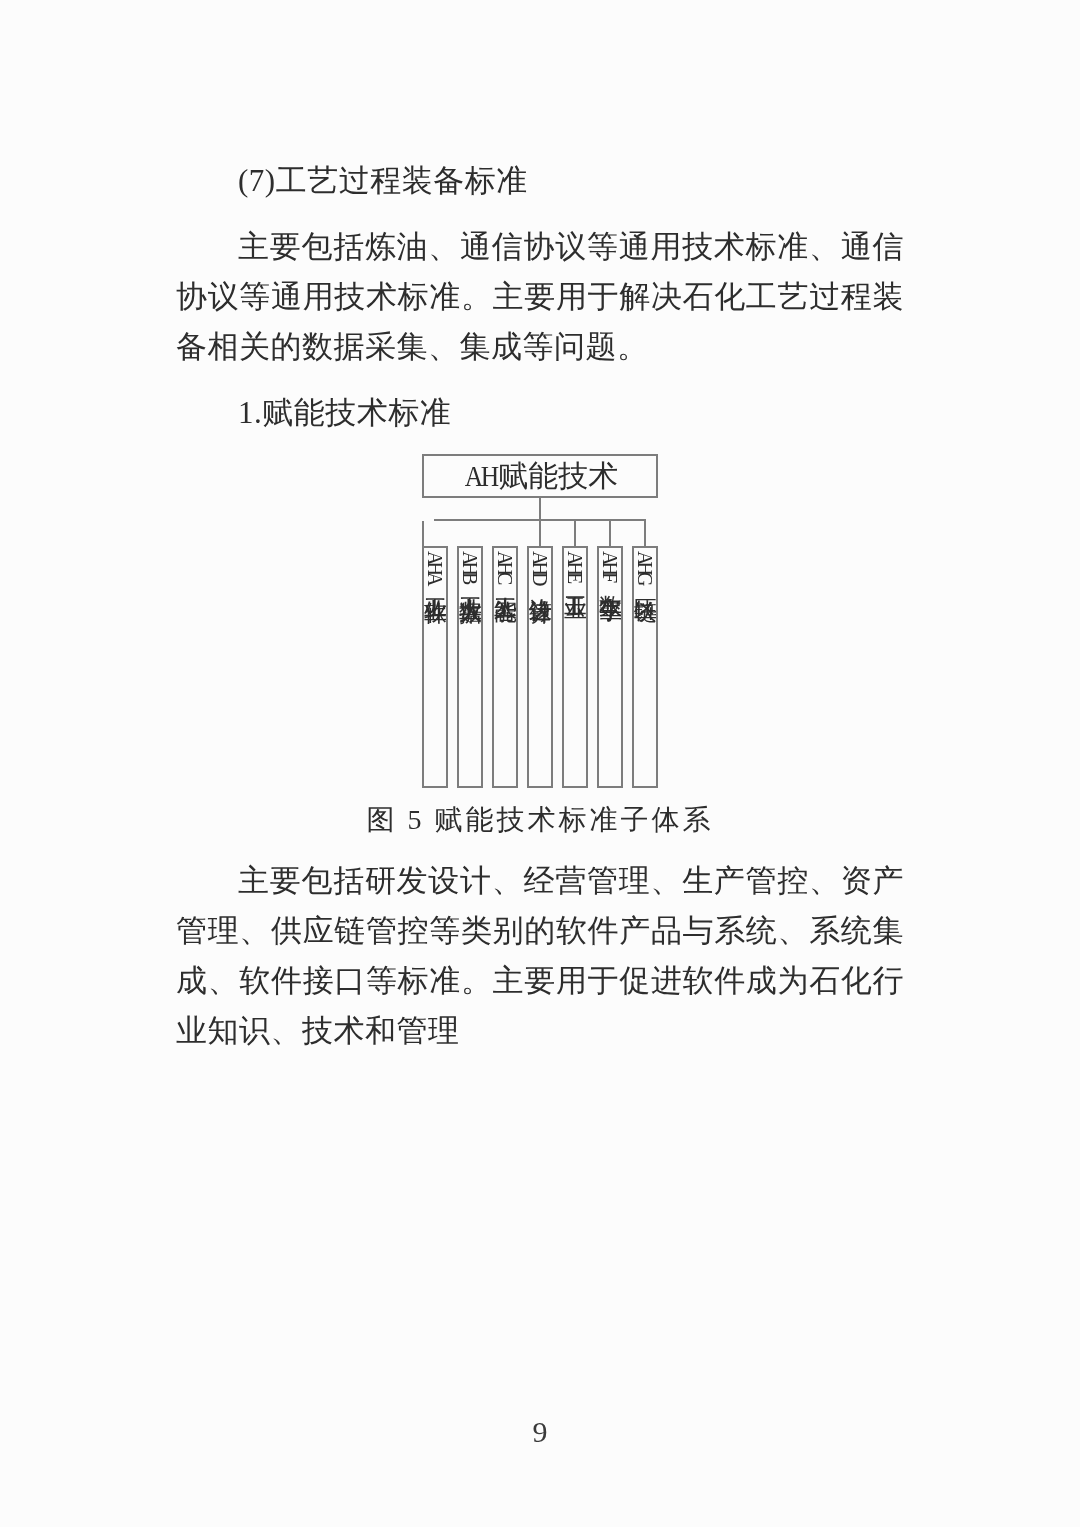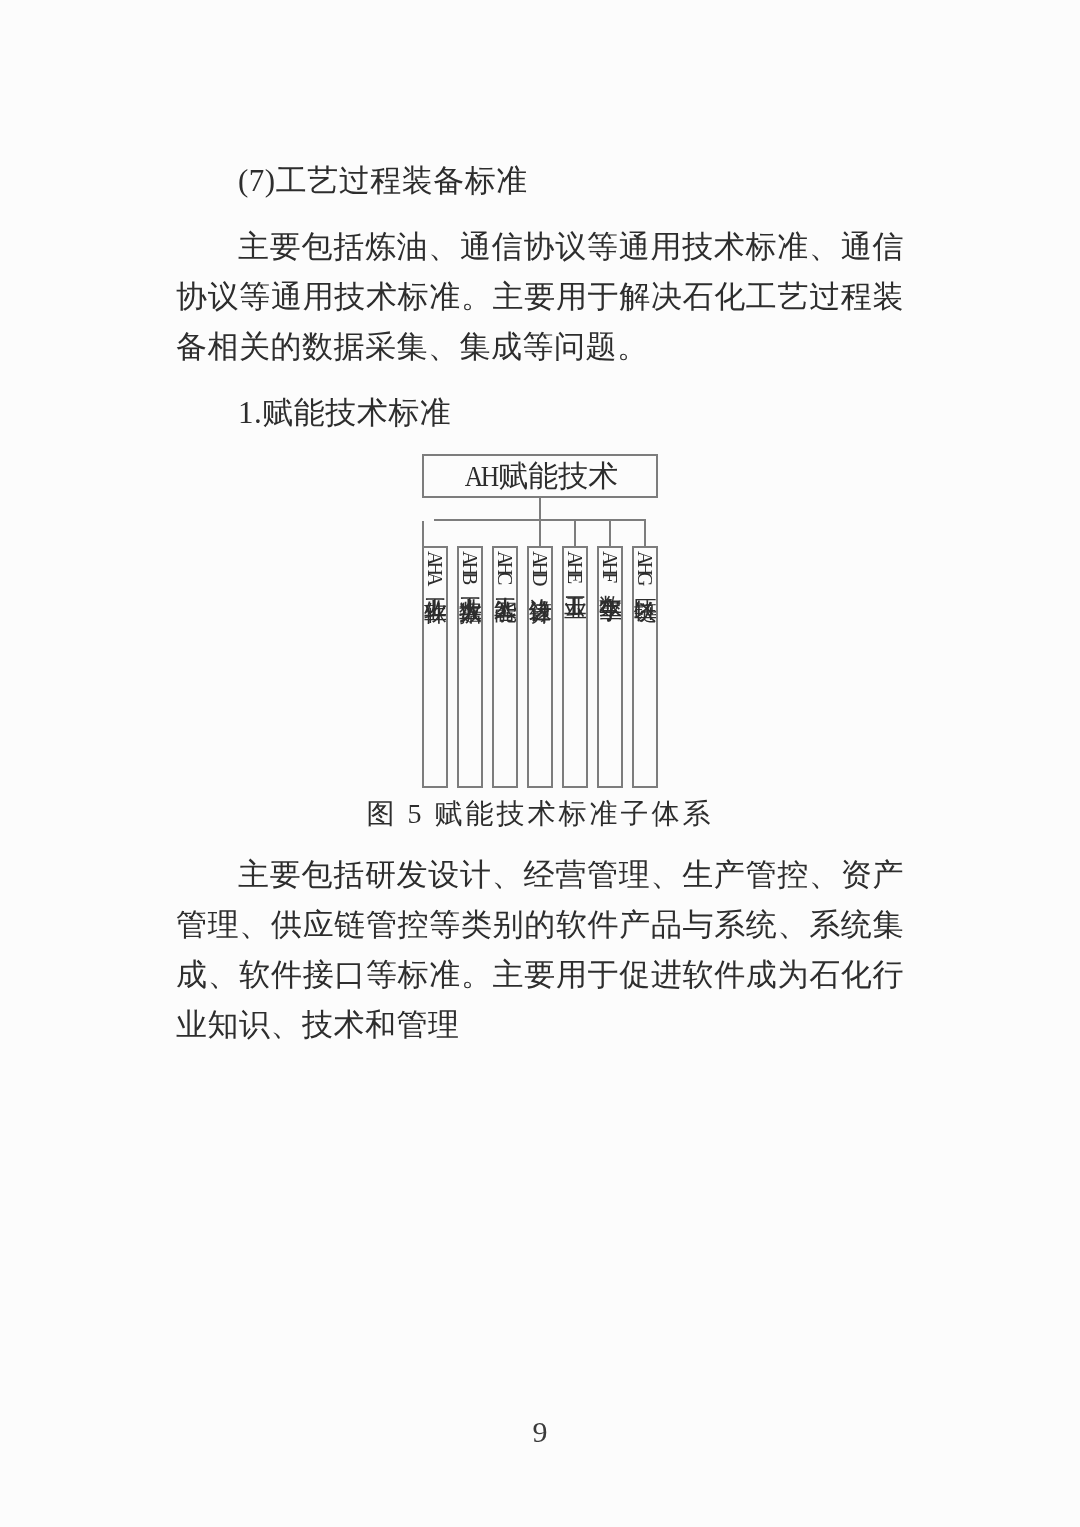--- a/index.html
+++ b/index.html
@@ -87,21 +87,21 @@
     overflow:hidden;
     white-space:nowrap;
   }
   .kid .code {
     font-size:20px;
     letter-spacing:-4px;
     margin-bottom:-2px;
   }
   .kid .label { letter-spacing:1px; }
   .caption {
-    margin-top:6px;
+    margin-top:12px;
     font-size:28px;
     line-height:40px;
     text-align:center;
     letter-spacing:3px;
   }
   .pageno {
     position:absolute;
     top:1415px;
     left:0;
     width:100%;

